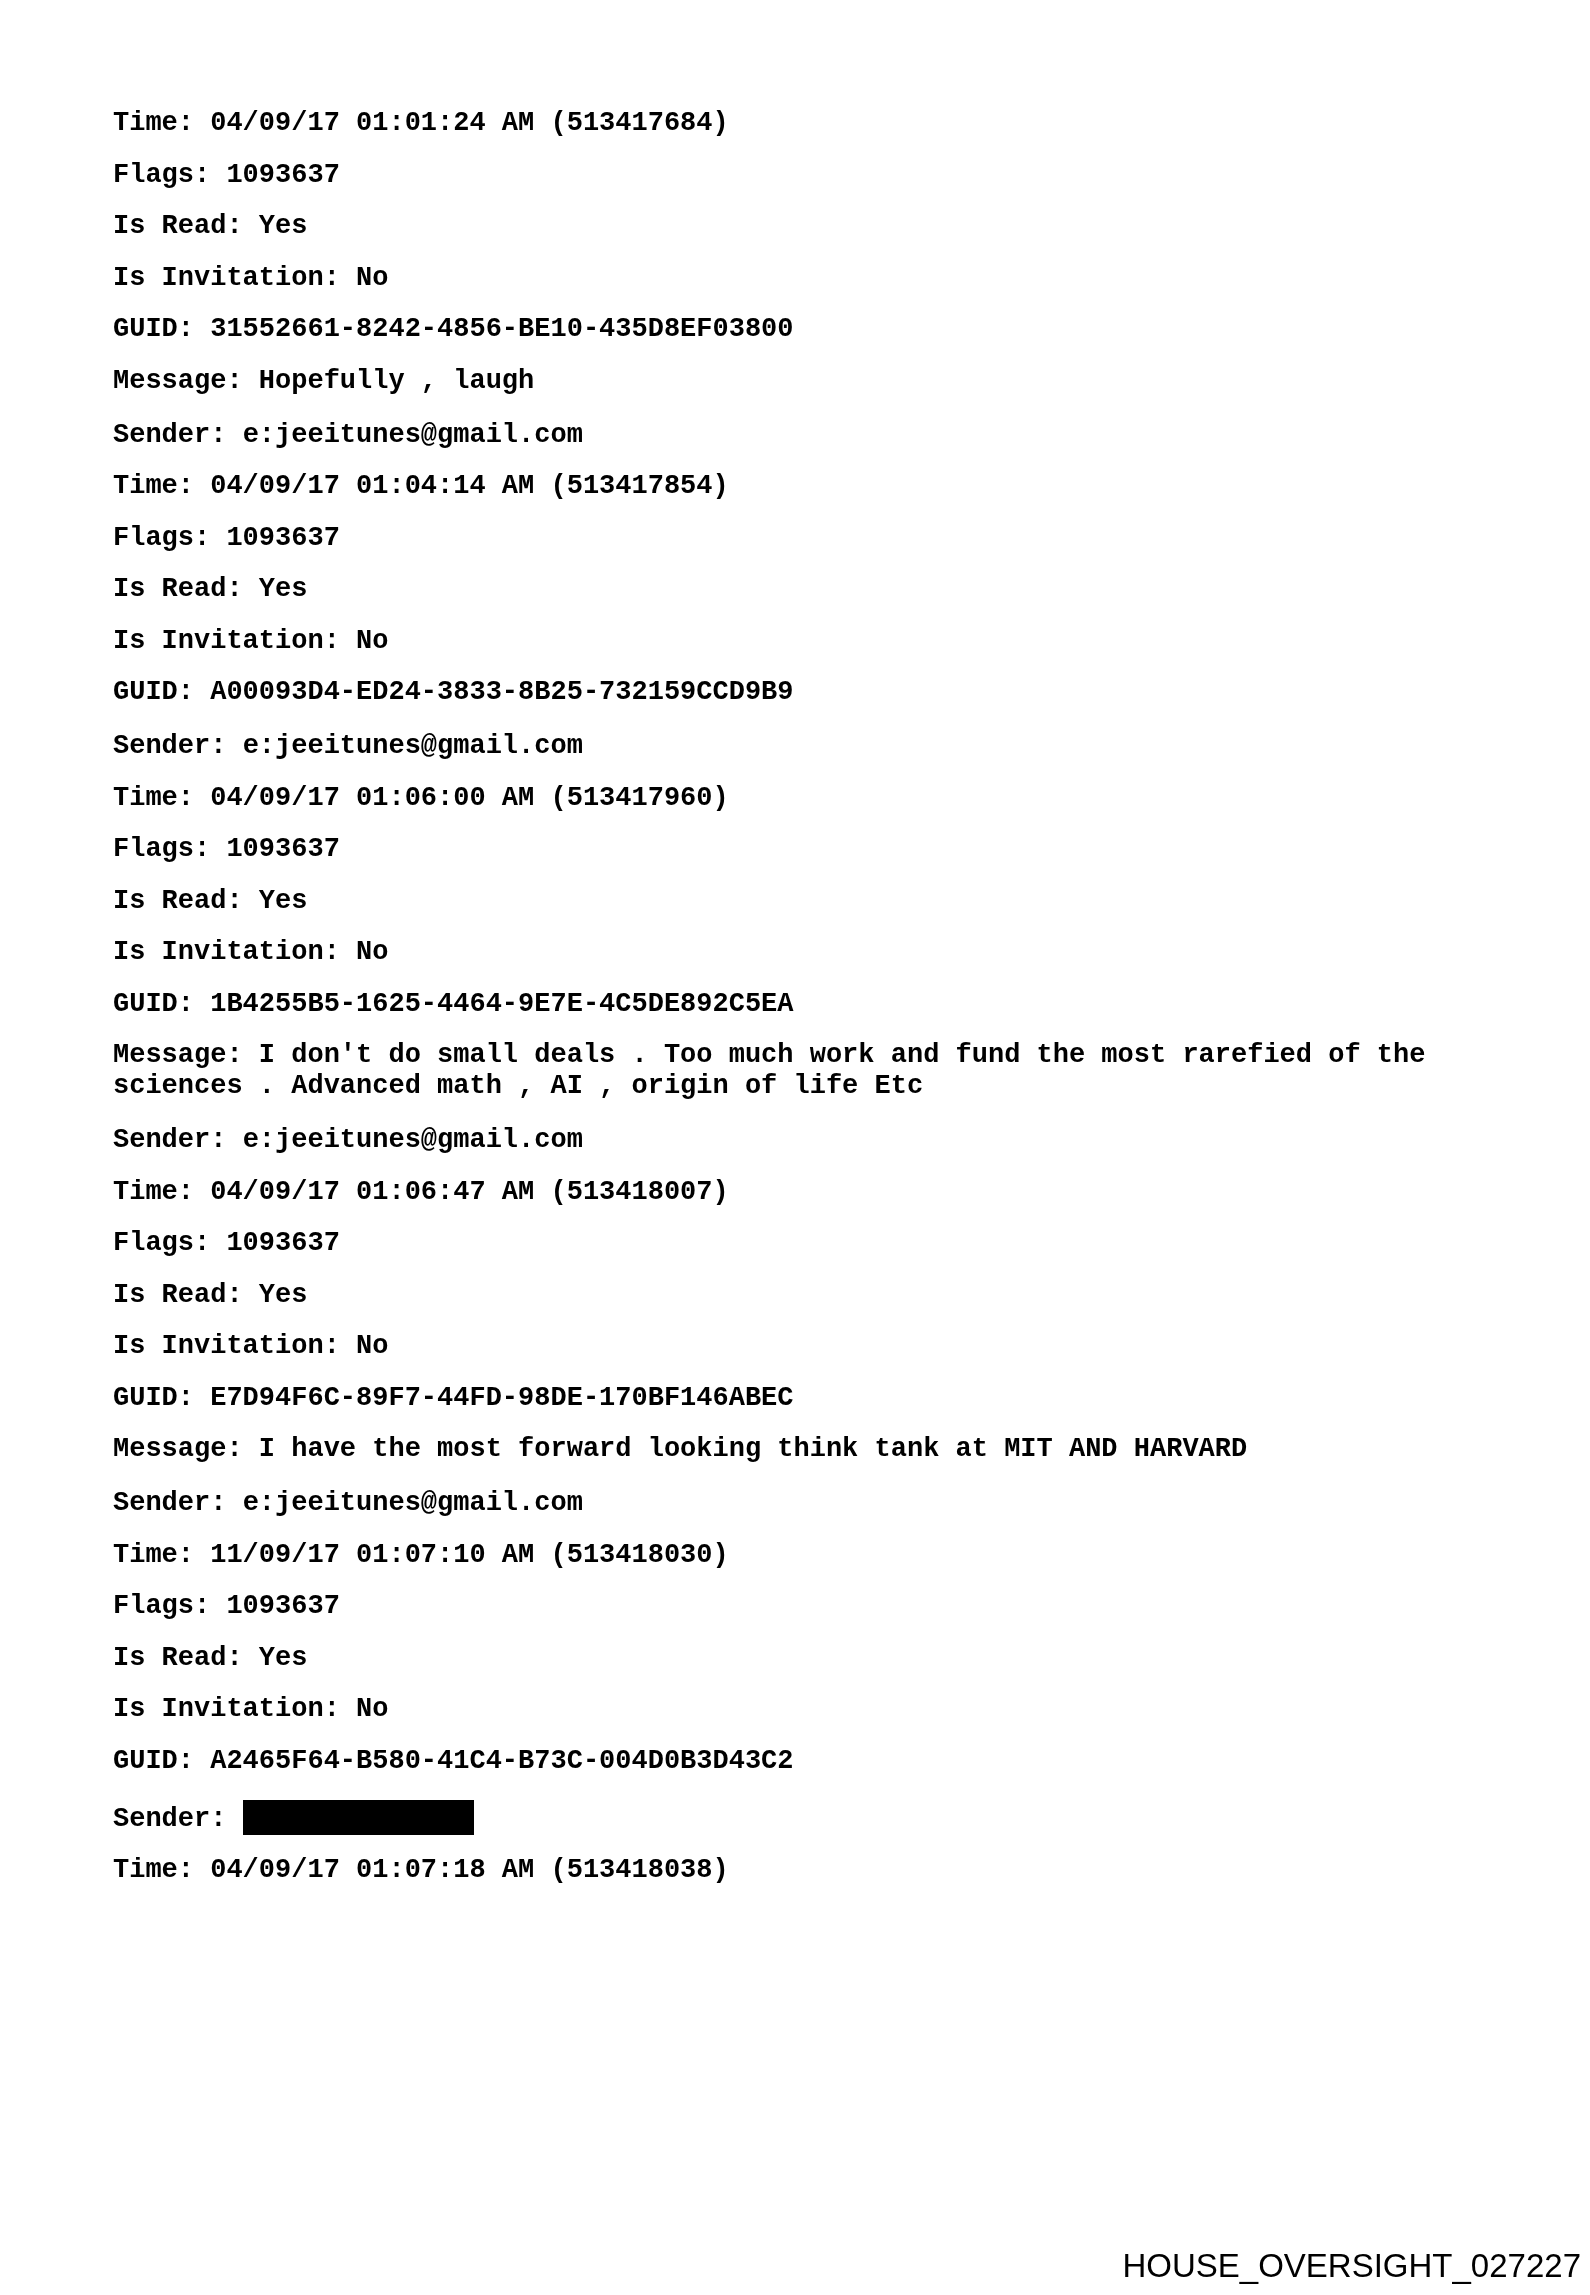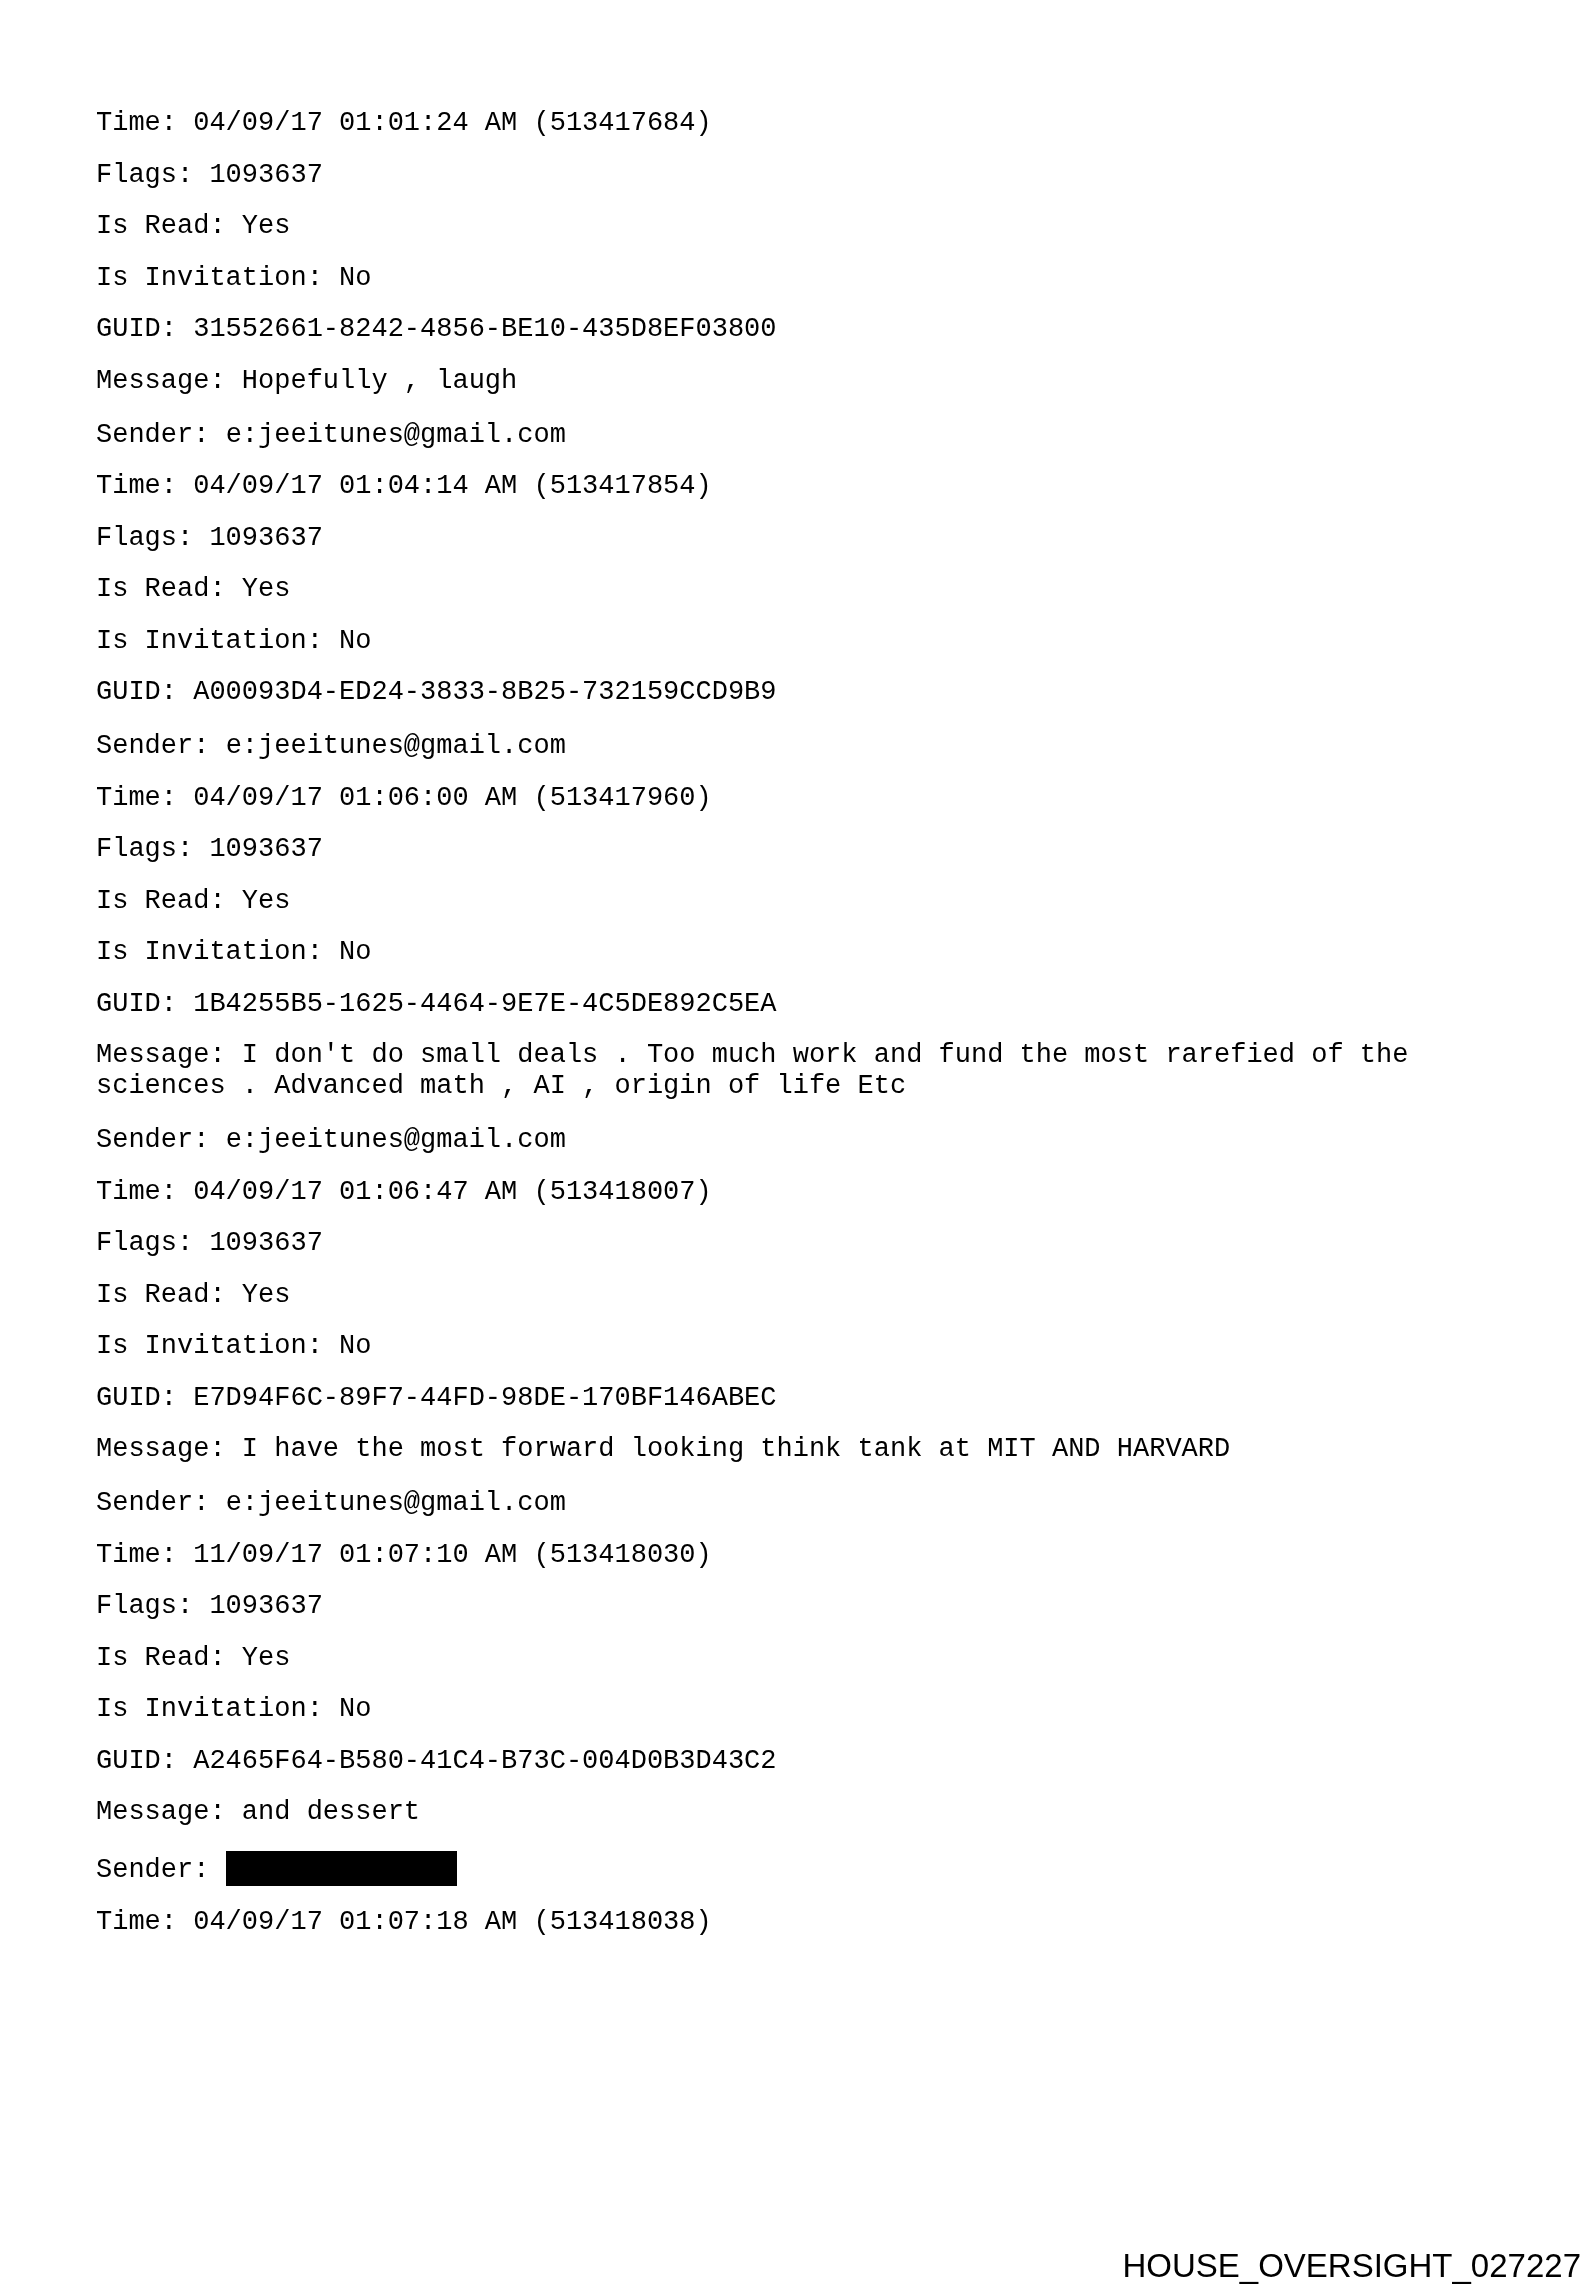--- a/index.html
+++ b/index.html
@@ -18,21 +18,22 @@
     position: absolute;
     left: 96px;
     top: 108px;
     width: 1412px;
     font-family: "Liberation Mono", "DejaVu Sans Mono", monospace;
     font-size: 27px;
     line-height: 31px;
     color: #000000;
   }
   .record {
-    margin: 0 0 23px 0;
+    margin: 0 0 23px 17px;
+    font-weight: bold;
   }
   .field {
     margin: 0 0 20.5px 0;
     white-space: normal;
     word-break: normal;
   }
   .redact {
     display: inline-block;
     width: 231px;
     height: 35px;
@@ -87,21 +88,20 @@
         <p class="field"><span>GUID:</span> <span>E7D94F6C-89F7-44FD-98DE-170BF146ABEC</span></p>
         <p class="field"><span>Message:</span> <span>I have the most forward looking think tank at MIT AND HARVARD</span></p>
       </div>
       <div class="record">
         <p class="field"><span>Sender:</span> <span>e:jeeitunes@gmail.com</span></p>
         <p class="field"><span>Time:</span> <span>11/09/17 01:07:10 AM (513418030)</span></p>
         <p class="field"><span>Flags:</span> <span>1093637</span></p>
         <p class="field"><span>Is Read:</span> <span>Yes</span></p>
         <p class="field"><span>Is Invitation:</span> <span>No</span></p>
         <p class="field"><span>GUID:</span> <span>A2465F64-B580-41C4-B73C-004D0B3D43C2</span></p>
-        <p class="field"><span>Message:</span> <span>and dessert</span></p>
       </div>
       <div class="record">
         <p class="field"><span>Sender:</span> <span class="redact" style="background: rgb(0, 0, 0);"></span></p>
         <p class="field"><span>Time:</span> <span>04/09/17 01:07:18 AM (513418038)</span></p>
       </div>
     </main>
   <div class="footer-stamp">HOUSE_OVERSIGHT_027227</div>
 </div>
 
 

